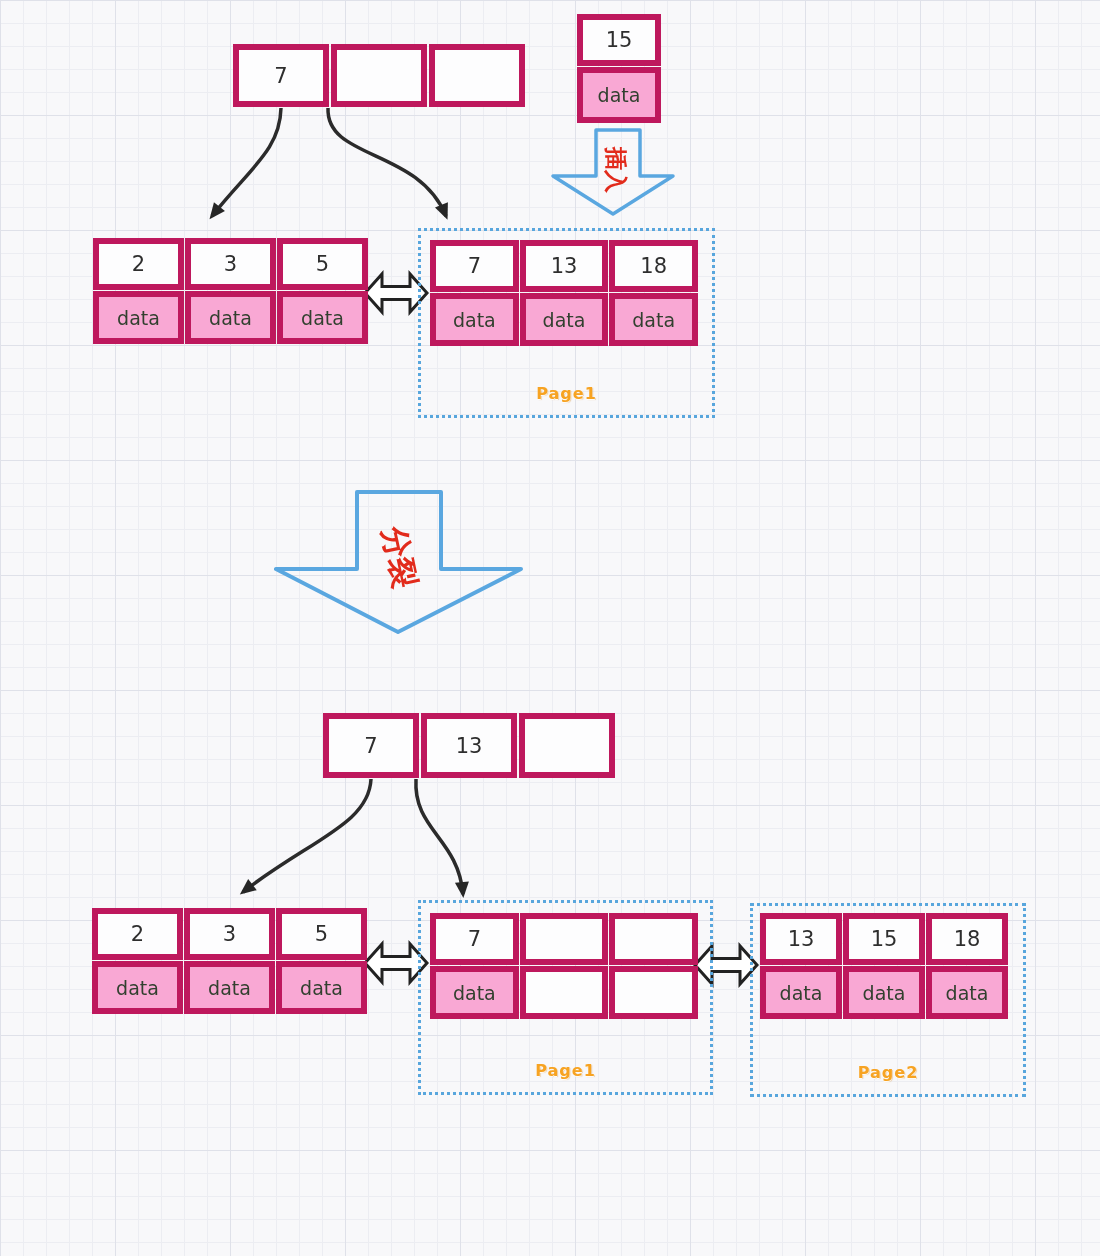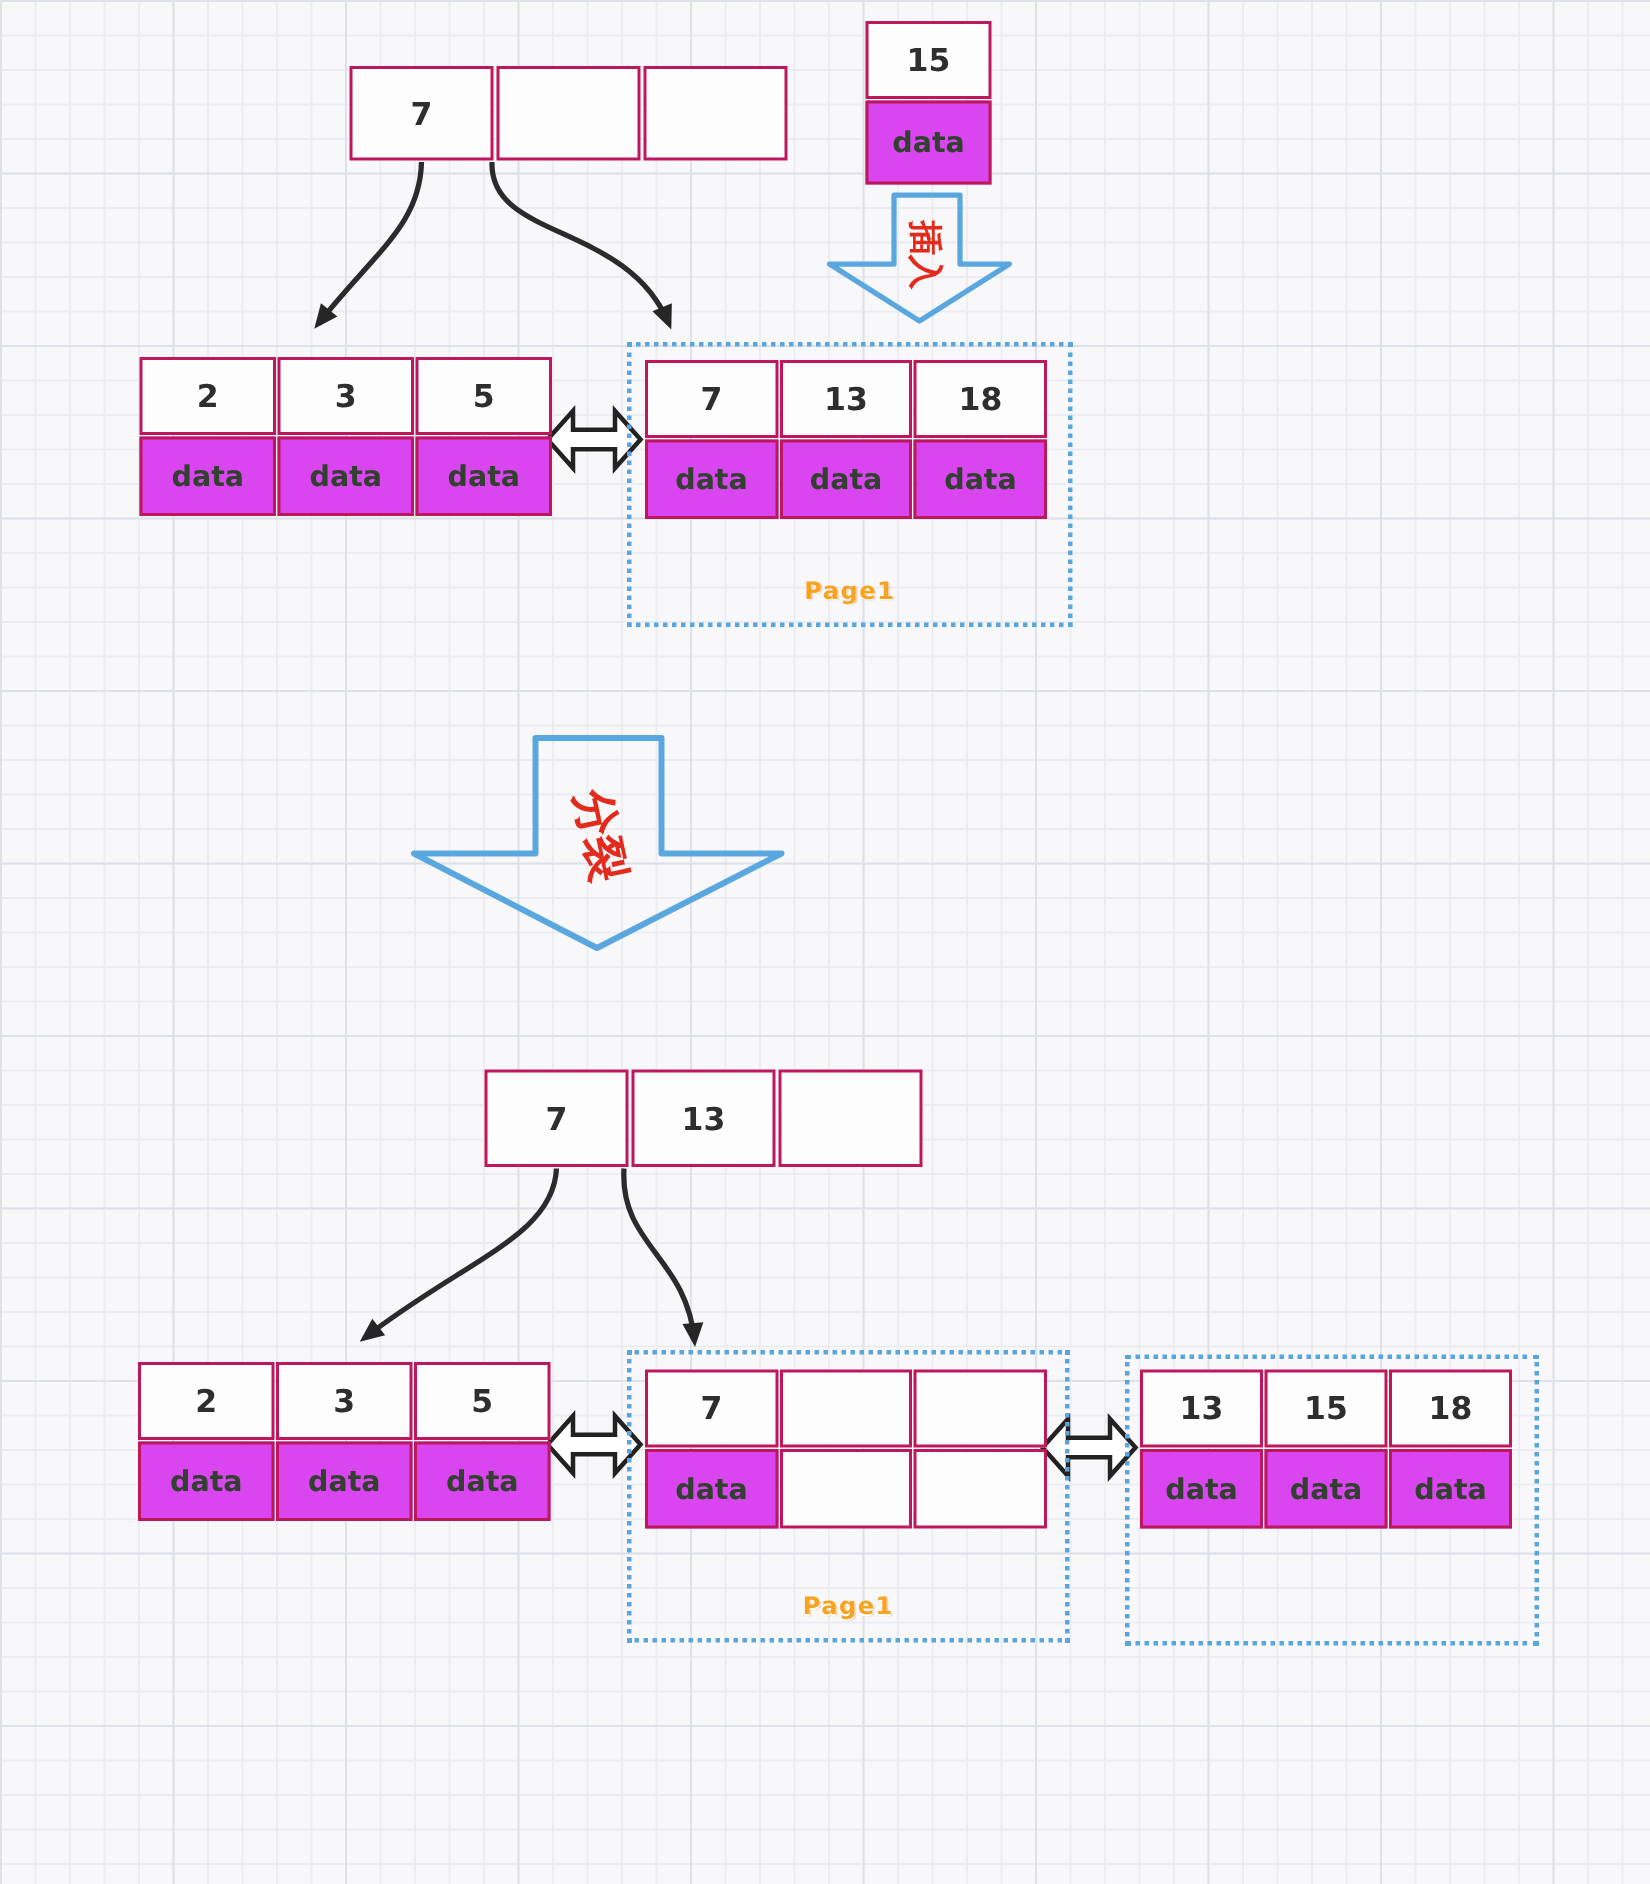--- a/index.html
+++ b/index.html
@@ -14,25 +14,25 @@
       linear-gradient(90deg,#ecedf2 1px, transparent 1px);
     background-size:115px 115px,115px 115px,23px 23px,23px 23px;
   }
   *{box-sizing:border-box;}
   .abs{position:absolute;}
   
   .node{display:grid;grid-template-columns:repeat(3,1fr);gap:2px;}
   .leaf{display:grid;grid-template-columns:repeat(3,1fr);grid-template-rows:52px 53px;gap:1px;}
   .kv{display:grid;grid-template-rows:52px 56px;gap:1px;}
   .cell{
-    border:2px solid #be185d;background:#fdfdfe;
+    border:6px solid #be185d;background:#fdfdfe;
     display:flex;align-items:center;justify-content:center;
-    font-size:21px;color:#2e2e2e;font-weight:bold;
+    font-size:21px;color:#2e2e2e;
   }
-  .cell.val{background:#d946ef;font-size:19px;color:#32402f;}
+  .cell.val{background:#f9a8d4;font-size:19px;color:#32402f;}
   .cell.val.empty{background:#fdfdfe;}
   
   .page{position:absolute;border:3px dotted #58a6dd;}
   .page-label{
     position:absolute;left:0;right:0;bottom:12px;text-align:center;
     font-size:16px;font-weight:bold;color:#f7a322;letter-spacing:1px;
     text-shadow:0 1px 0 rgba(255,255,255,.9), 1px 1px 1px rgba(210,120,0,.35);
   }
   svg.overlay{position:absolute;left:0;top:0;pointer-events:none;}
   .red-label{font-weight:bold;fill:#e22b1c;font-family:"DejaVu Sans",sans-serif;}
@@ -127,15 +127,16 @@
 
   <div class="page" style="left:750px;top:903px;width:276px;height:194px;">
     <div class="abs leaf" style="left:7px;top:7px;width:248px;height:109px;">
       <div class="cell">13</div>
       <div class="cell">15</div>
       <div class="cell">18</div>
       <div class="cell val">data</div>
       <div class="cell val">data</div>
       <div class="cell val">data</div>
     </div>
+    <div class="page-label">Page2</div>
   </div>
 
 </div>
 
 </body></html>

